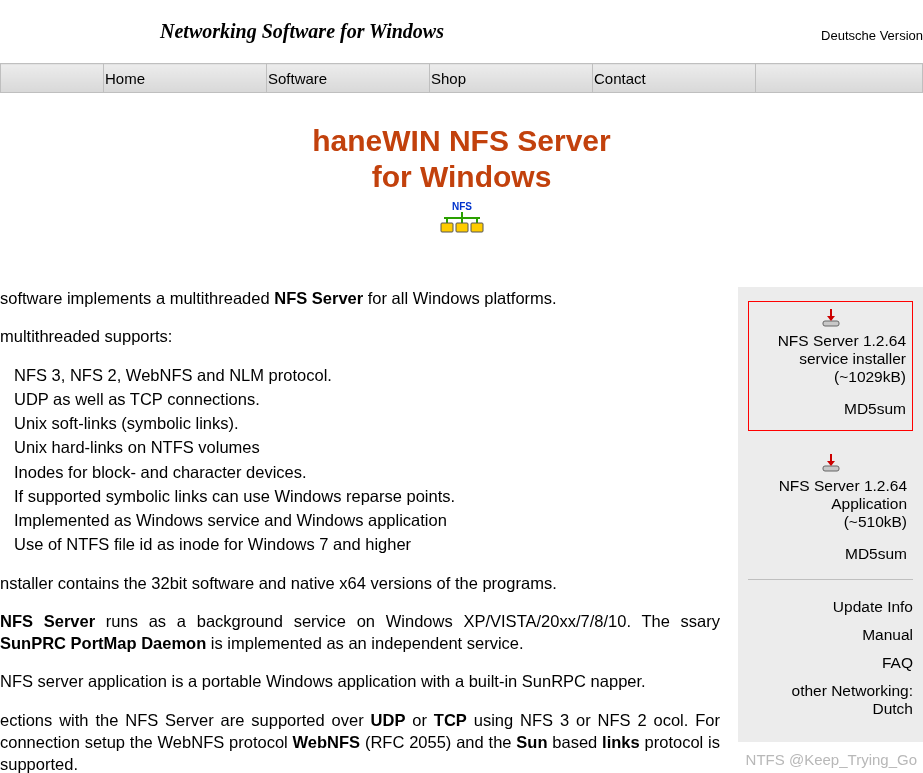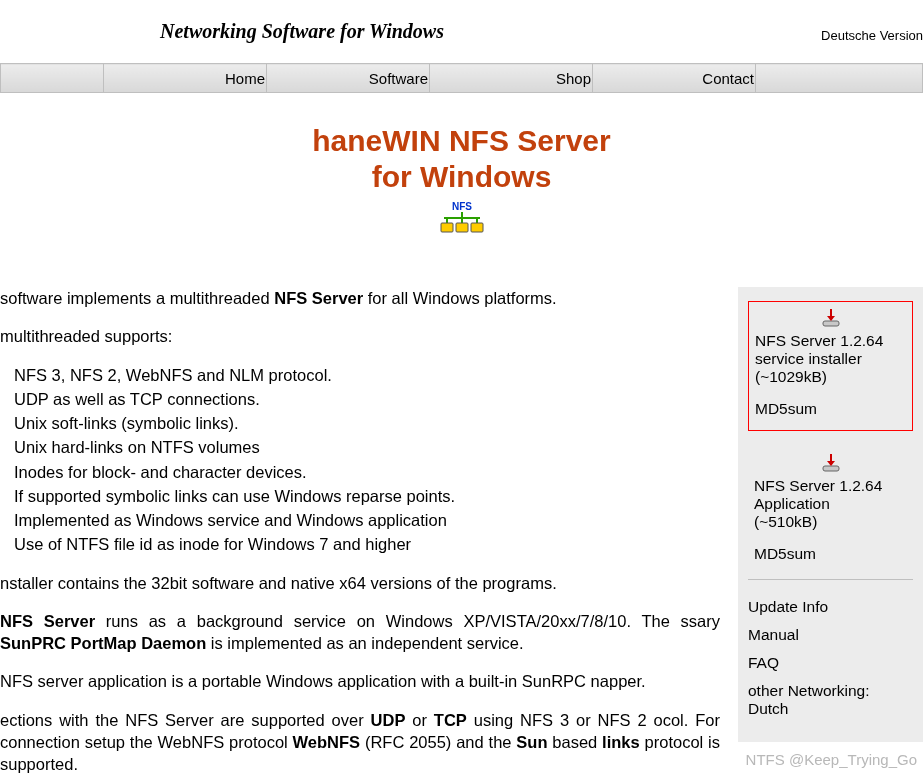--- a/index.html
+++ b/index.html
@@ -1,31 +1,31 @@
 <!DOCTYPE html>
 <html><head>
 <meta charset="utf-8">
 <style>
 html,body{margin:0;padding:0;font-family:Verdana,Arial,sans-serif;background:#fff;color:#000;width:923px;height:773px;overflow:hidden}
 .header{position:relative;padding:20px 0 20px 160px}
 .header-title{font-family:Georgia,"Times New Roman",serif;font-style:italic;font-weight:bold;font-size:20px}
 .lang-link{position:absolute;right:0;top:28px;font-size:13px;font-family:Verdana,Arial,sans-serif;font-style:normal;font-weight:normal}
 .menubar{width:100%;border-collapse:collapse}
-.menubar td{background:linear-gradient(#ececec,#d8d8d8);border:1px solid #bfbfbf;height:26px;text-align:right;font-size:15px}
+.menubar td{background:linear-gradient(#ececec,#d8d8d8);border:1px solid #bfbfbf;height:26px;text-align:left;font-size:15px}
 .menubar td.spacer{width:100px}
 .menubar td.item{width:160px;cursor:pointer}
 .page-title{margin-top:30px;text-align:center;color:#c2410c;font-family:"Segoe UI",Arial,sans-serif;font-weight:bold;font-size:30px;line-height:1.2}
 .nfs-icon{display:block;margin:6px auto 0 auto;width:48px;height:36px}
 .columns{display:flex;margin-top:50px;align-items:flex-start}
 .main{flex:0 0 720px;padding-right:18px;font-size:16.5px;line-height:1.35}
 .main p{margin:0 0 16px 0}
 .main ul{margin:0 0 16px 14px;padding:0;list-style:none}
 .main ul li{margin:2px 0}
 .justify{text-align:justify}
-.sidebar{flex:1;background:#ececec;padding:14px 10px;font-size:15.5px;text-align:left}
+.sidebar{flex:1;background:#ececec;padding:14px 10px;font-size:15.5px;text-align:right}
 .dl-box{border:1px solid #ff0000;padding:6px 6px 12px 6px;margin-bottom:22px}
 .dl-plain{padding:0 6px 16px 6px;border-bottom:1px solid #bfbfbf;margin-bottom:18px}
 .dl-icon{display:block;margin:0 auto 4px auto;width:22px;height:20px}
 .sidebar a,.sidebar .md5{display:block;margin-top:4px}
 .sidebar .link{margin:10px 0}
 .watermark{position:absolute;bottom:5px;right:6px;font-size:15px;color:#b8b8b8;font-family:Arial,sans-serif;pointer-events:none}
 </style>
 </head>
 <body>
 

